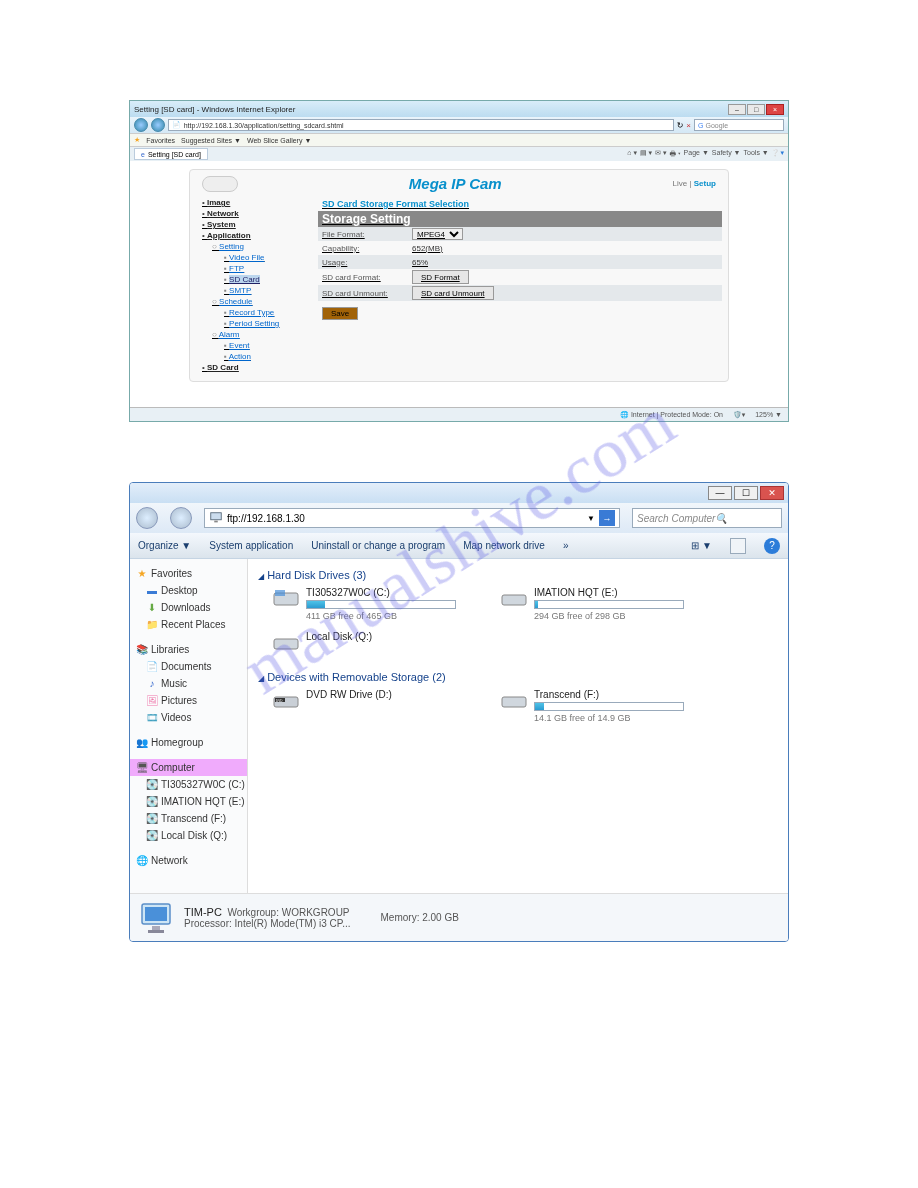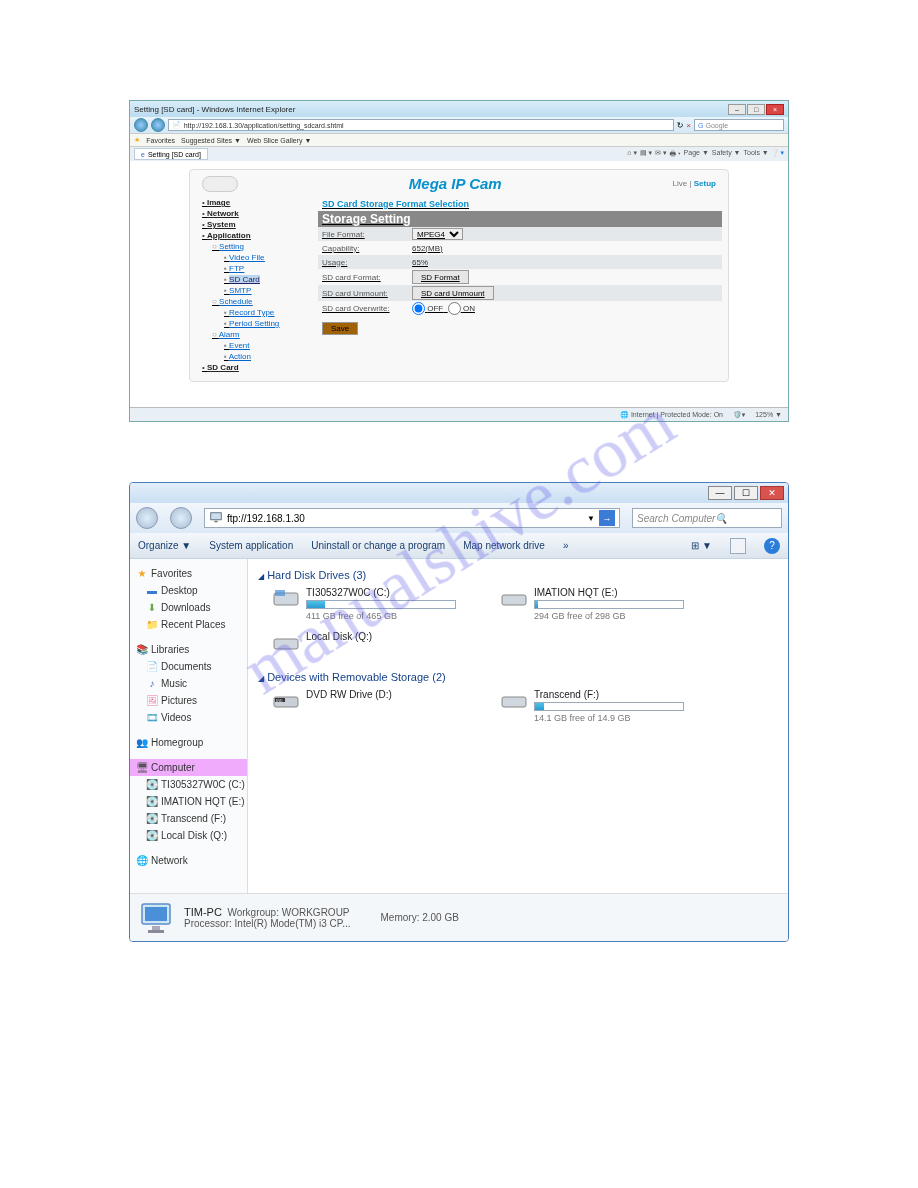--- a/index.html
+++ b/index.html
@@ -204,27 +204,20 @@
             <span class="lbl">Usage:</span>
             <span class="val">65%</span>
           </div>
           <div class="row">
             <span class="lbl">SD card Format:</span>
             <button>SD Format</button>
           </div>
           <div class="row shade">
             <span class="lbl">SD card Unmount:</span>
             <button>SD card Unmount</button>
-          </div>
-          <div class="row">
-            <span class="lbl">SD card Overwrite:</span>
-            <span class="val">
-              <input type="radio" checked="" style=""> <span>OFF</span>
-              &nbsp;<input type="radio" style=""> <span>ON</span>
-            </span>
           </div>
           <button class="save-btn">Save</button>
         </div>
       </div>
     </div>
   </div>
 
   <div class="ie-status">
     <span class="globe">Internet | Protected Mode: On</span>
     <span>🛡️▾</span>

